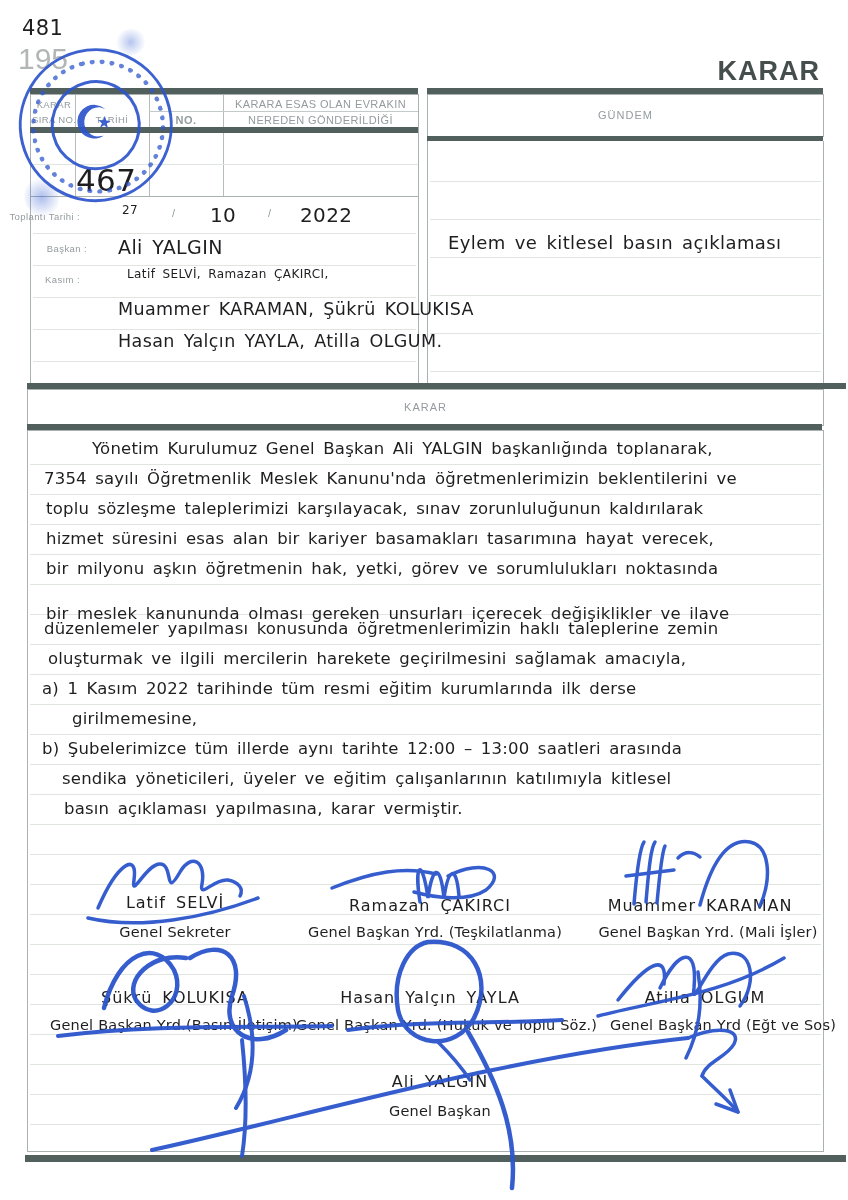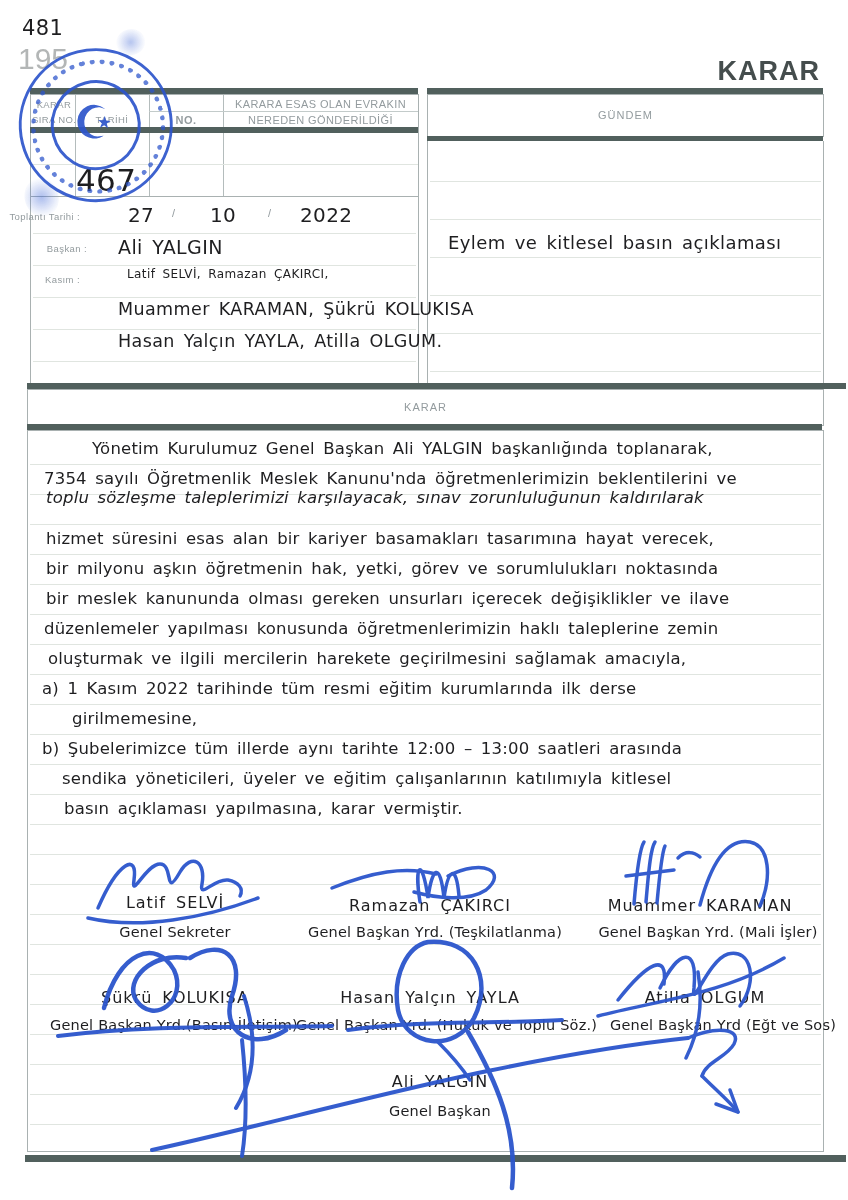--- a/index.html
+++ b/index.html
@@ -89,21 +89,21 @@
     <div class="rule" style="left:2px;top:38px;width:383px;"></div>
     <div class="rule" style="left:2px;top:70px;width:383px;"></div>
     <div class="rule" style="left:2px;top:102px;width:383px;"></div>
     <div class="rule" style="left:2px;top:134px;width:383px;"></div>
     <div class="rule" style="left:2px;top:166px;width:383px;"></div>
   </div>
   <div class="formtxt small right" style="left:8px;top:211px;width:72px;">Toplantı Tarihi :</div>
   <div class="formtxt small right" style="left:15px;top:243px;width:72px;">Başkan :</div>
   <div class="formtxt small right" style="left:8px;top:274px;width:72px;">Kasım :</div>
 
-  <div class="hw" style="left:128px;top:203px;font-size:20px;">27</div>
+  <div class="hw" style="left:122px;top:203px;font-size:12px;">27</div>
   <div class="formtxt" style="left:172px;top:207px;">/</div>
   <div class="hw" style="left:210px;top:203px;font-size:20px;">10</div>
   <div class="formtxt" style="left:268px;top:207px;">/</div>
   <div class="hw" style="left:300px;top:203px;font-size:20px;">2022</div>
 
   <div class="hw" style="left:118px;top:236px;font-size:19px;">Ali YALGIN</div>
   <div class="hw" style="left:127px;top:267px;font-size:12px;">Latif SELVİ, Ramazan ÇAKIRCI,</div>
   <div class="hw" style="left:118px;top:299px;font-size:17.5px;">Muammer KARAMAN, Şükrü KOLUKISA</div>
   <div class="hw" style="left:118px;top:331px;font-size:17.5px;">Hasan Yalçın YAYLA, Atilla OLGUM.</div>
 
@@ -135,24 +135,24 @@
     <div class="rule" style="left:2px;top:543px;width:791px;"></div>
     <div class="rule" style="left:2px;top:573px;width:791px;"></div>
     <div class="rule" style="left:2px;top:603px;width:791px;"></div>
     <div class="rule" style="left:2px;top:633px;width:791px;"></div>
     <div class="rule" style="left:2px;top:663px;width:791px;"></div>
     <div class="rule" style="left:2px;top:693px;width:791px;"></div>
   </div>
 
   <div class="hw body-line" style="left:48px;top:439px;text-indent:44px;">Yönetim Kurulumuz Genel Başkan Ali YALGIN başkanlığında toplanarak,</div>
   <div class="hw body-line" style="left:44px;top:469px;">7354 sayılı Öğretmenlik Meslek Kanunu'nda öğretmenlerimizin beklentilerini ve</div>
-  <div class="hw body-line" style="left:46px;top:488px;font-style:italic;">toplu sözleşme taleplerimizi karşılayacak, sınav zorunluluğunun kaldırılarak</div>
+  <div class="hw body-line" style="left:46px;top:499px;">toplu sözleşme taleplerimizi karşılayacak, sınav zorunluluğunun kaldırılarak</div>
   <div class="hw body-line" style="left:46px;top:529px;">hizmet süresini esas alan bir kariyer basamakları tasarımına hayat verecek,</div>
   <div class="hw body-line" style="left:46px;top:559px;">bir milyonu aşkın öğretmenin hak, yetki, görev ve sorumlulukları noktasında</div>
-  <div class="hw body-line" style="left:46px;top:589px;">bir meslek kanununda olması gereken unsurları içerecek değişiklikler ve ilave</div>
+  <div class="hw body-line" style="left:46px;top:604px;">bir meslek kanununda olması gereken unsurları içerecek değişiklikler ve ilave</div>
   <div class="hw body-line" style="left:44px;top:619px;">düzenlemeler yapılması konusunda öğretmenlerimizin haklı taleplerine zemin</div>
   <div class="hw body-line" style="left:48px;top:649px;">oluşturmak ve ilgili mercilerin harekete geçirilmesini sağlamak amacıyla,</div>
   <div class="hw body-line" style="left:42px;top:679px;">a) 1 Kasım 2022 tarihinde tüm resmi eğitim kurumlarında ilk derse</div>
   <div class="hw body-line" style="left:72px;top:709px;">girilmemesine,</div>
   <div class="hw body-line" style="left:42px;top:739px;">b) Şubelerimizce tüm illerde aynı tarihte 12:00 – 13:00 saatleri arasında</div>
   <div class="hw body-line" style="left:62px;top:769px;">sendika yöneticileri, üyeler ve eğitim çalışanlarının katılımıyla kitlesel</div>
   <div class="hw body-line" style="left:64px;top:799px;">basın açıklaması yapılmasına, karar vermiştir.</div>
 
   <div class="sig-name" style="left:60px;top:893px;width:230px;">Latif SELVİ</div>
   <div class="sig-title" style="left:60px;top:924px;width:230px;">Genel Sekreter</div>

